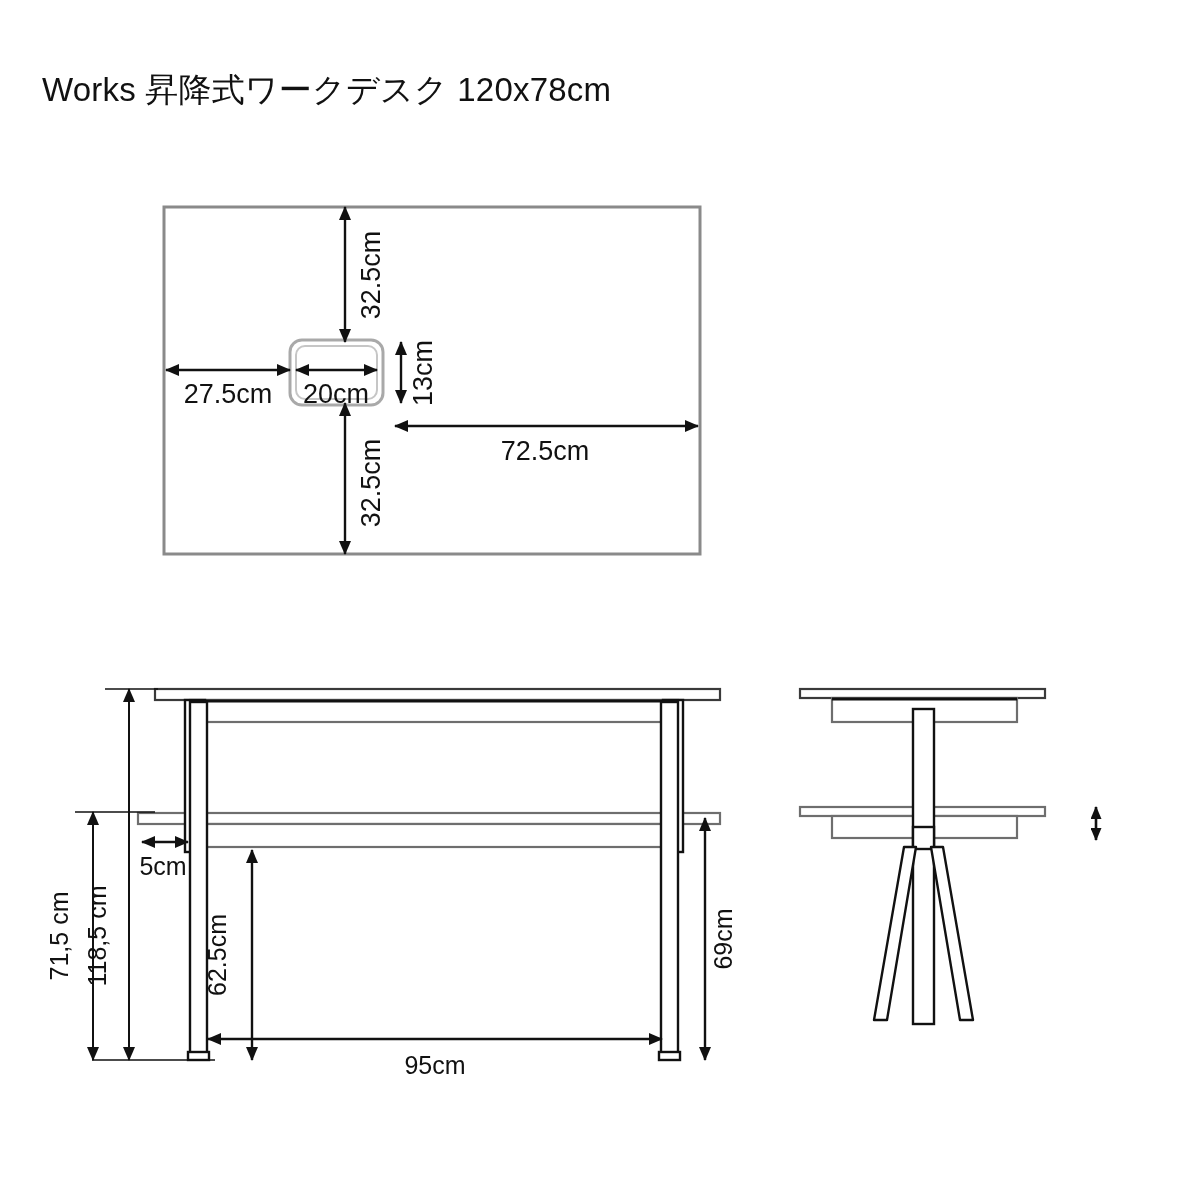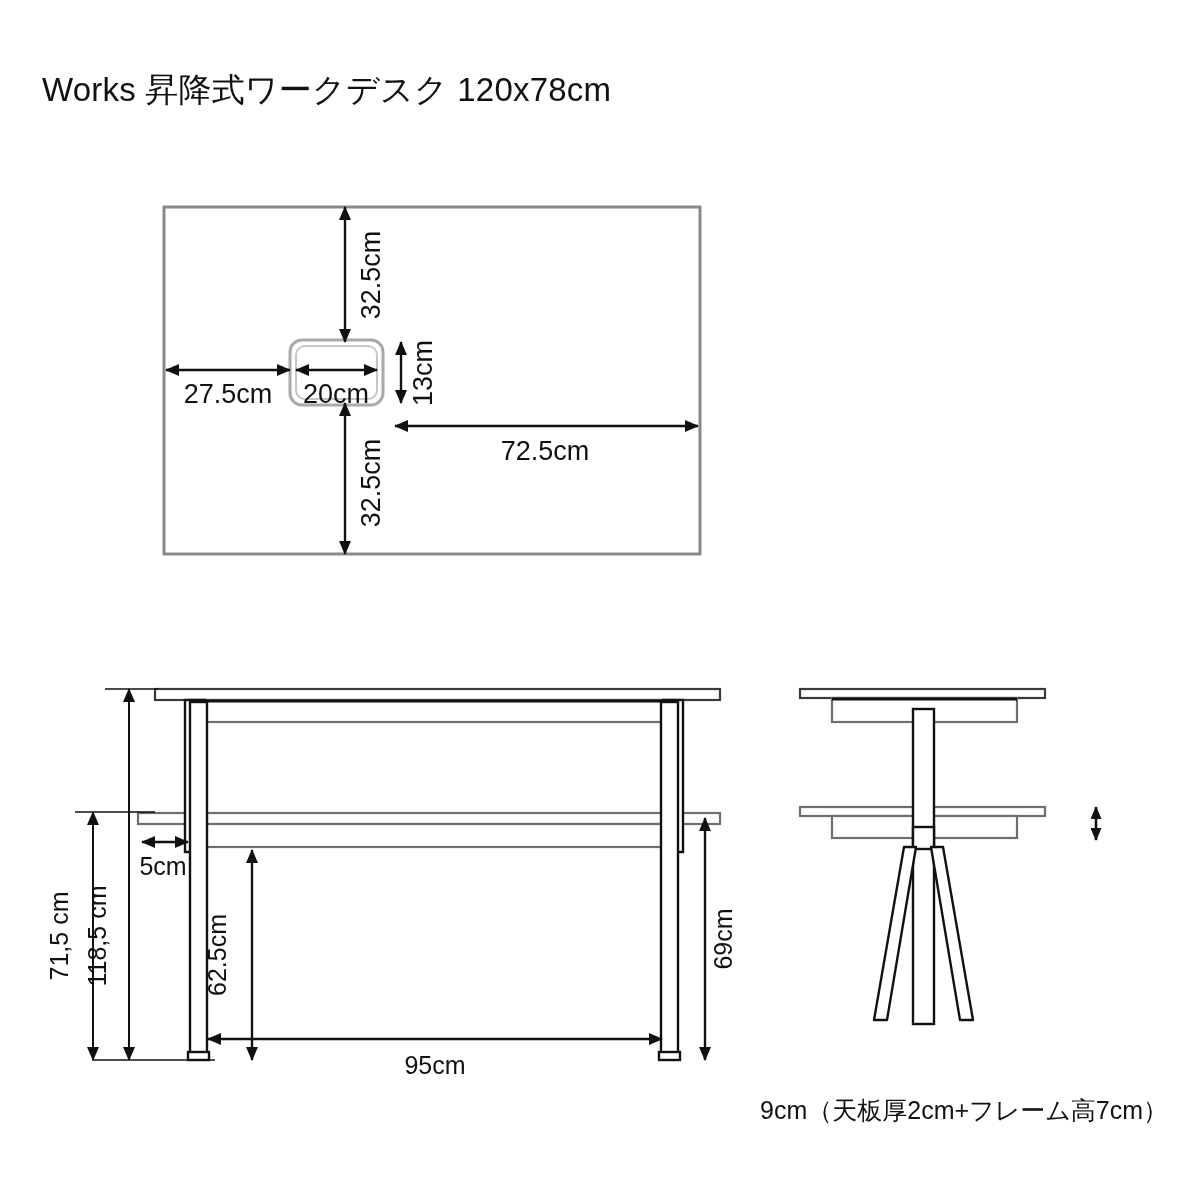--- a/index.html
+++ b/index.html
@@ -164,15 +164,14 @@
     <rect x="123" y="37" width="21" height="315" fill="#ffffff" stroke="#111111" stroke-width="2.4"></rect>
 
     <rect x="123" y="155" width="21" height="22" fill="#ffffff" stroke="#111111" stroke-width="2.4"></rect>
 
     <path d="M126,175 L97,348 L84,348 L114,175 z" fill="#ffffff" stroke="#111111" stroke-width="2.4" stroke-linejoin="round"></path>
     <path d="M141,175 L170,348 L183,348 L153,175 z" fill="#ffffff" stroke="#111111" stroke-width="2.4" stroke-linejoin="round"></path>
 
     <line x1="306" y1="135" x2="306" y2="168" stroke="#111111" stroke-width="2.6" marker-start="url(#sD)" marker-end="url(#sU)"></line>
   </svg>
 
-  <div class="caption-side">9cm（天板厚2cm+フレーム高7cm）</div>
 
 </div>
 
 </body></html>

